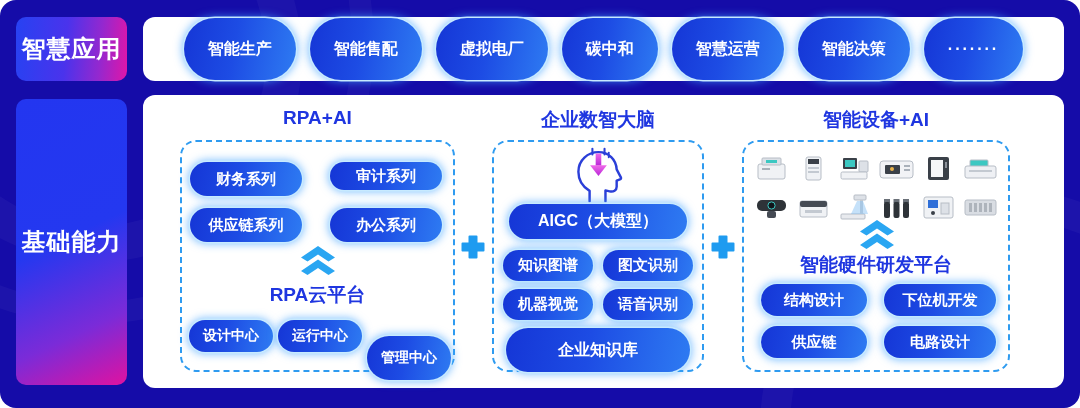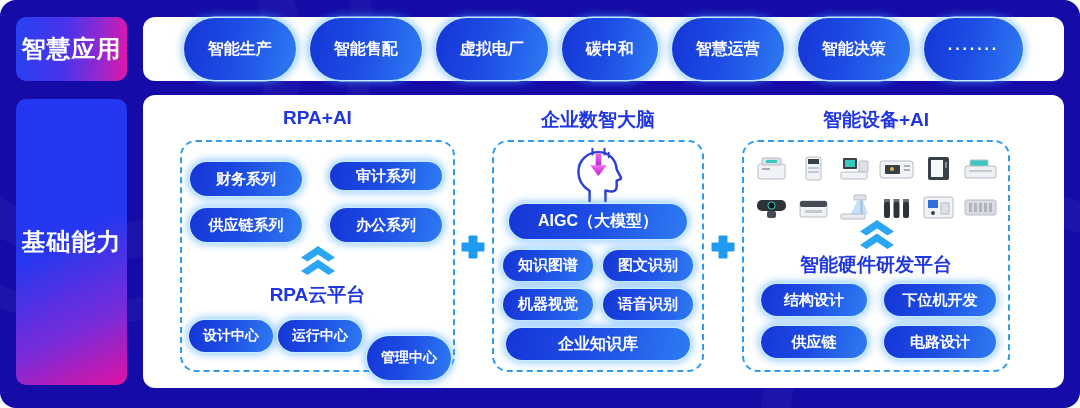--- a/index.html
+++ b/index.html
@@ -56,21 +56,21 @@
   .p-des{left:7px;top:178px;width:84px;height:32px;font-size:14px;}
   .p-run{left:96px;top:178px;width:84px;height:32px;font-size:14px;}
   .p-mgr{left:185px;top:178px;width:84px;height:44px;font-size:14px;margin-top:16px;}
   
   .head-icon{position:absolute;left:50%;top:5px;transform:translateX(-50%);}
   .p-aigc{left:15px;top:62px;width:178px;height:35px;font-size:16px;}
   .p-kg{left:9px;top:108px;width:90px;height:31px;}
   .p-ocr{left:109px;top:108px;width:90px;height:31px;}
   .p-mv{left:9px;top:147px;width:90px;height:31px;}
   .p-asr{left:109px;top:147px;width:90px;height:31px;text-align:center;}
-  .p-kb{left:12px;top:186px;width:184px;height:32px;font-size:16px;}
+  .p-kb{left:12px;top:186px;width:184px;height:44px;font-size:16px;}
   
   .device-grid{position:absolute;left:9px;top:12px;width:246px;display:grid;grid-template-columns:repeat(6,1fr);gap:6px 4px;justify-items:center;align-items:center;}
   .chev3{position:absolute;left:114px;top:78px;}
   .pt3{top:110px;}
   .p-struct{left:17px;top:142px;width:106px;height:32px;}
   .p-lower{left:140px;top:142px;width:112px;height:32px;}
   .p-chain{left:17px;top:184px;width:106px;height:32px;}
   .p-circuit{left:140px;top:184px;width:112px;height:32px;}
 
   .plus{position:absolute;width:26px;height:26px;}

